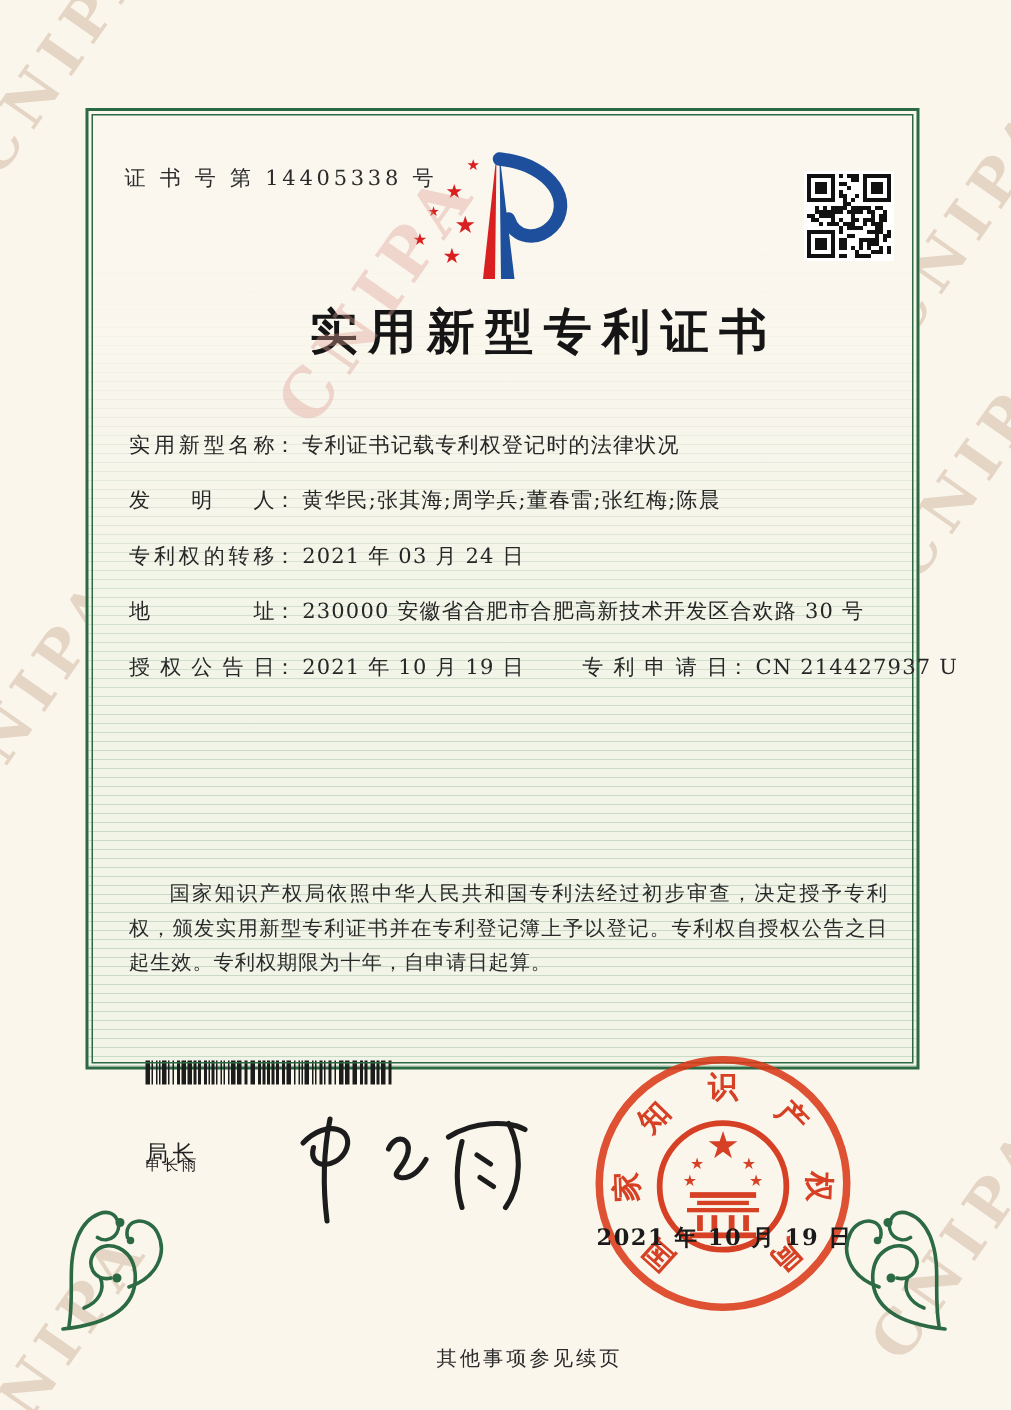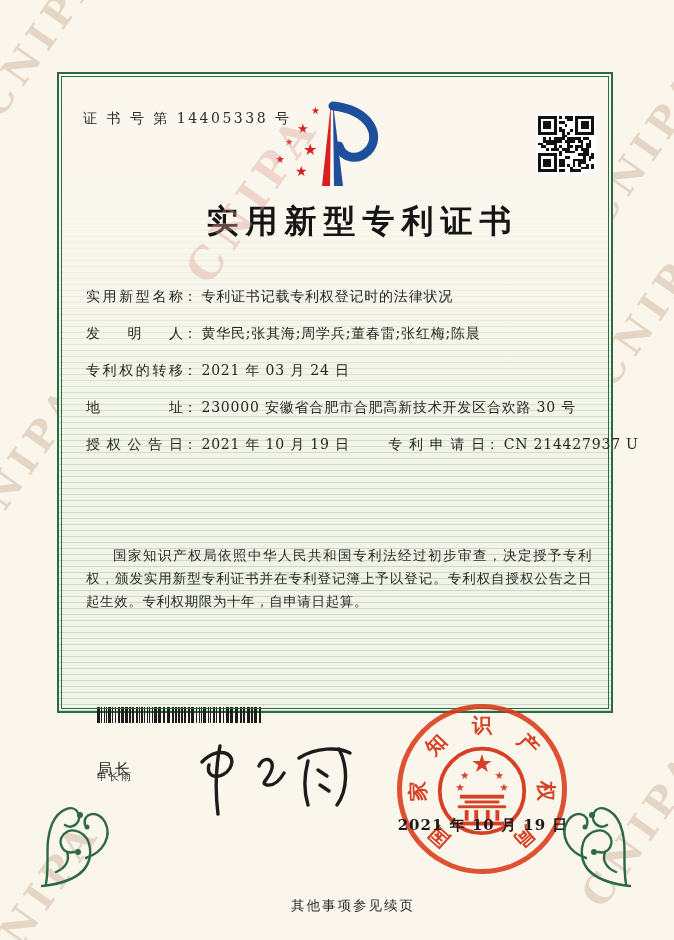--- a/index.html
+++ b/index.html
@@ -52,21 +52,21 @@
     display:inline-block; width:97px; text-align:justify; text-align-last:justify;
     vertical-align:top;
   }
   .colon { display:inline-block; }
   .val { letter-spacing:0.8px; }
   .pair2 { margin-left:34px; }
   
   .body-text { position:absolute; left:27px; top:470px; width:506px; z-index:3; }
   .body-text p {
     font-size:13.5px; line-height:23px; color:#2a2a2a; text-indent:2em;
-    text-align:justify; letter-spacing:0.6px;
+    text-align:justify; letter-spacing:0.6px;margin-top:41px;
   }
   
   .barcode { position:absolute; left:38px; top:633px; width:168px; height:16px; font-size:0; white-space:nowrap; }
   .barcode span { display:inline-block; height:16px; background:#1c1c1c; vertical-align:top; }
   
   .sig-title { position:absolute; left:38px; top:686px; font-size:15px; color:#222; letter-spacing:3px;
                font-family:"DejaVu Sans","Liberation Sans",sans-serif; }
   .sig-name  { position:absolute; left:38px; top:696px; font-size:10px; color:#222; letter-spacing:2px;
                font-family:Liberation Sans, sans-serif; }
   .sig-script { position:absolute; left:128px; top:658px; width:175px; height:95px; }

